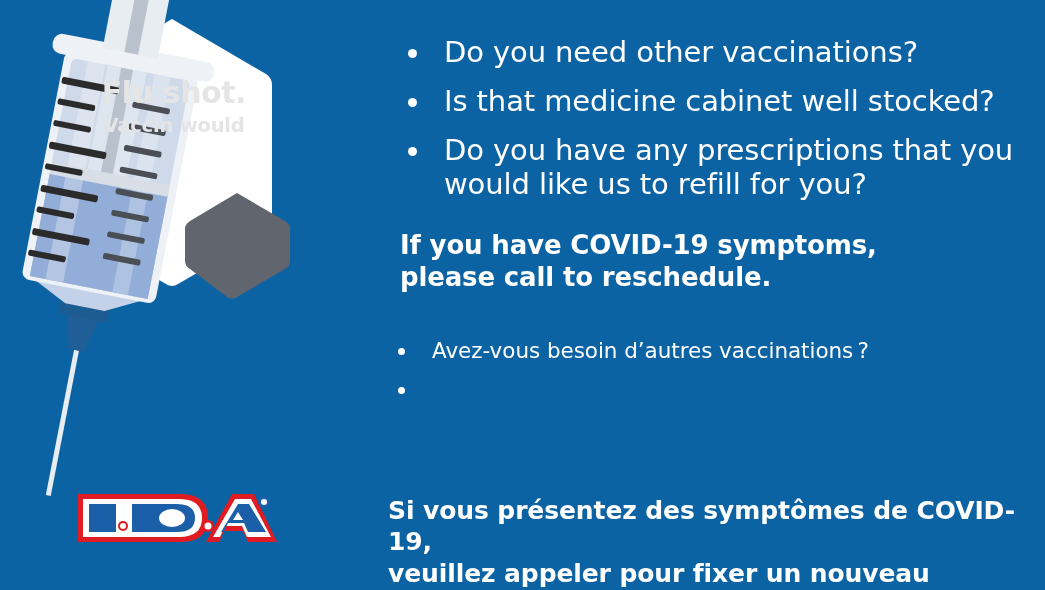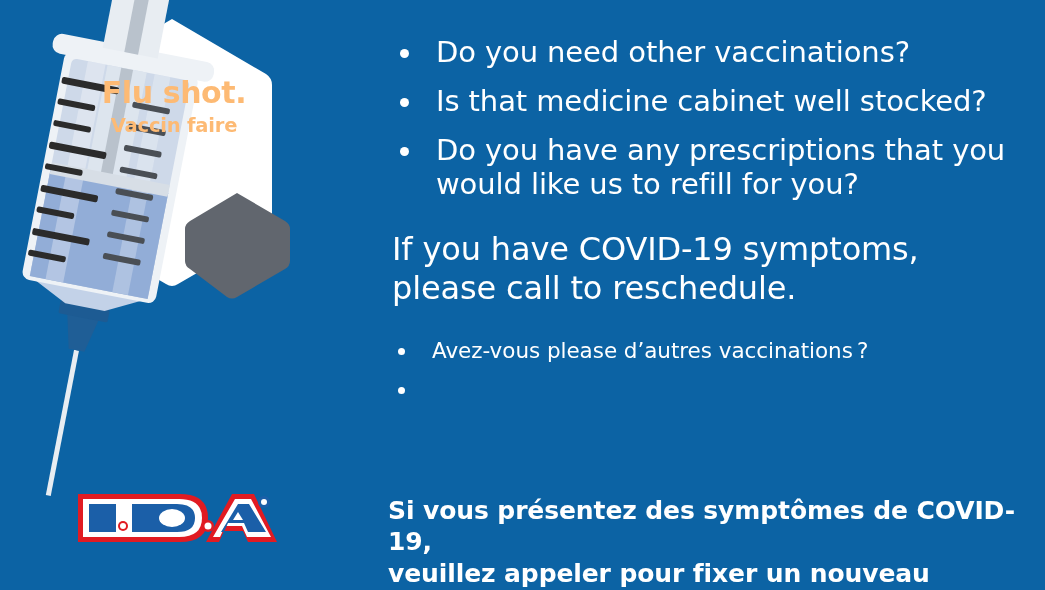--- a/index.html
+++ b/index.html
@@ -25,21 +25,21 @@
   }
   #art-svg { display: block; }
 
   
   .badge-text {
     position: absolute;
     left: 86px;
     top: 78px;
     width: 176px;
     text-align: center;
-    color: #fdba74;
+    color: #e5e5e5;
     pointer-events: none;
   }
   .badge-title {
     font-size: 30px;
     font-weight: 700;
     letter-spacing: -0.4px;
     line-height: 1.0;
     white-space: nowrap;
   }
   .badge-sub {
@@ -70,41 +70,41 @@
     padding-left: 44px;
   }
   ul.bullets li .dot {
     position: absolute;
     left: 8px;
     border-radius: 50%;
     background: #ffffff;
   }
 
   
-  #en-list { position: absolute; left: 4px; top: 36px; width: 640px; }
+  #en-list { position: absolute; left: 12px; top: 36px; width: 640px; }
   #en-list li {
     font-size: 29px;
     line-height: 1.17;
     font-weight: 400;
     letter-spacing: -0.1px;
     margin-bottom: 15px;
   }
   #en-list li:last-child { margin-bottom: 0; }
   #en-list li .dot {
     width: 9px; height: 9px;
     top: 13px;
   }
 
   #en-note {
     position: absolute;
-    left: 4px;
+    left: 12px;
     top: 230px;
     width: 640px;
-    font-size: 32px;
-    font-weight: 400;
+    font-size: 26px;
+    font-weight: 700;
     line-height: 1.22;
     letter-spacing: -0.15px;
   }
 
   
   #fr-list { position: absolute; left: 0; top: 338px; width: 640px; }
   #fr-list li {
     font-size: 21.5px;
     line-height: 1.18;
     font-weight: 400;
@@ -208,21 +208,21 @@
         <rect x="64" y="-38" width="56" height="88" fill="#e8edf2"></rect>
         <rect x="86" y="-38" width="14" height="88" fill="#b9c2cc"></rect>
 
         <rect x="22" y="-58" width="140" height="20" rx="9" fill="#eef2f6"></rect>
       </g>
     </svg>
 
     <div class="badge-text">
       <div class="badge-title">Flu shot.</div>
       <div class="badge-sub">
-        <div>Vaccin faire</div>
+        <div>Vaccin would</div>
       </div>
     </div>
 
     <div id="logo">
       <svg width="205" height="68" viewBox="0 0 205 68" xmlns="http://www.w3.org/2000/svg">
 
         <g>
           <path d="M6 10 H60 V58 H6 Z" fill="#e11b22"></path>
           <path d="M58 10 H108 Q136 10 136 34 Q136 58 108 58 H58 Z" fill="#e11b22"></path>
           <path d="M134 58 L160 10 H182 L205 58 H176 L171 47 H152 L147 58 Z" fill="#e11b22"></path>
@@ -276,21 +276,21 @@
     </ul>
 
     <div id="en-note">
       <div>If you have COVID-19 symptoms,</div>
       <div>please call to reschedule.</div>
     </div>
 
     <ul class="bullets" id="fr-list">
       <li>
         <span class="dot"></span>
-        <span>Avez-vous please d’autres vaccinations ?</span>
+        <span>Avez-vous besoin d’autres vaccinations ?</span>
       </li>
       <li>
         <span class="dot"></span>
       </li>
     </ul>
 
     <div id="fr-note">
       <div>Si vous présentez des symptômes de COVID-19,</div>
       <div>veuillez appeler pour fixer un nouveau rendez-vous.</div>
     </div>

